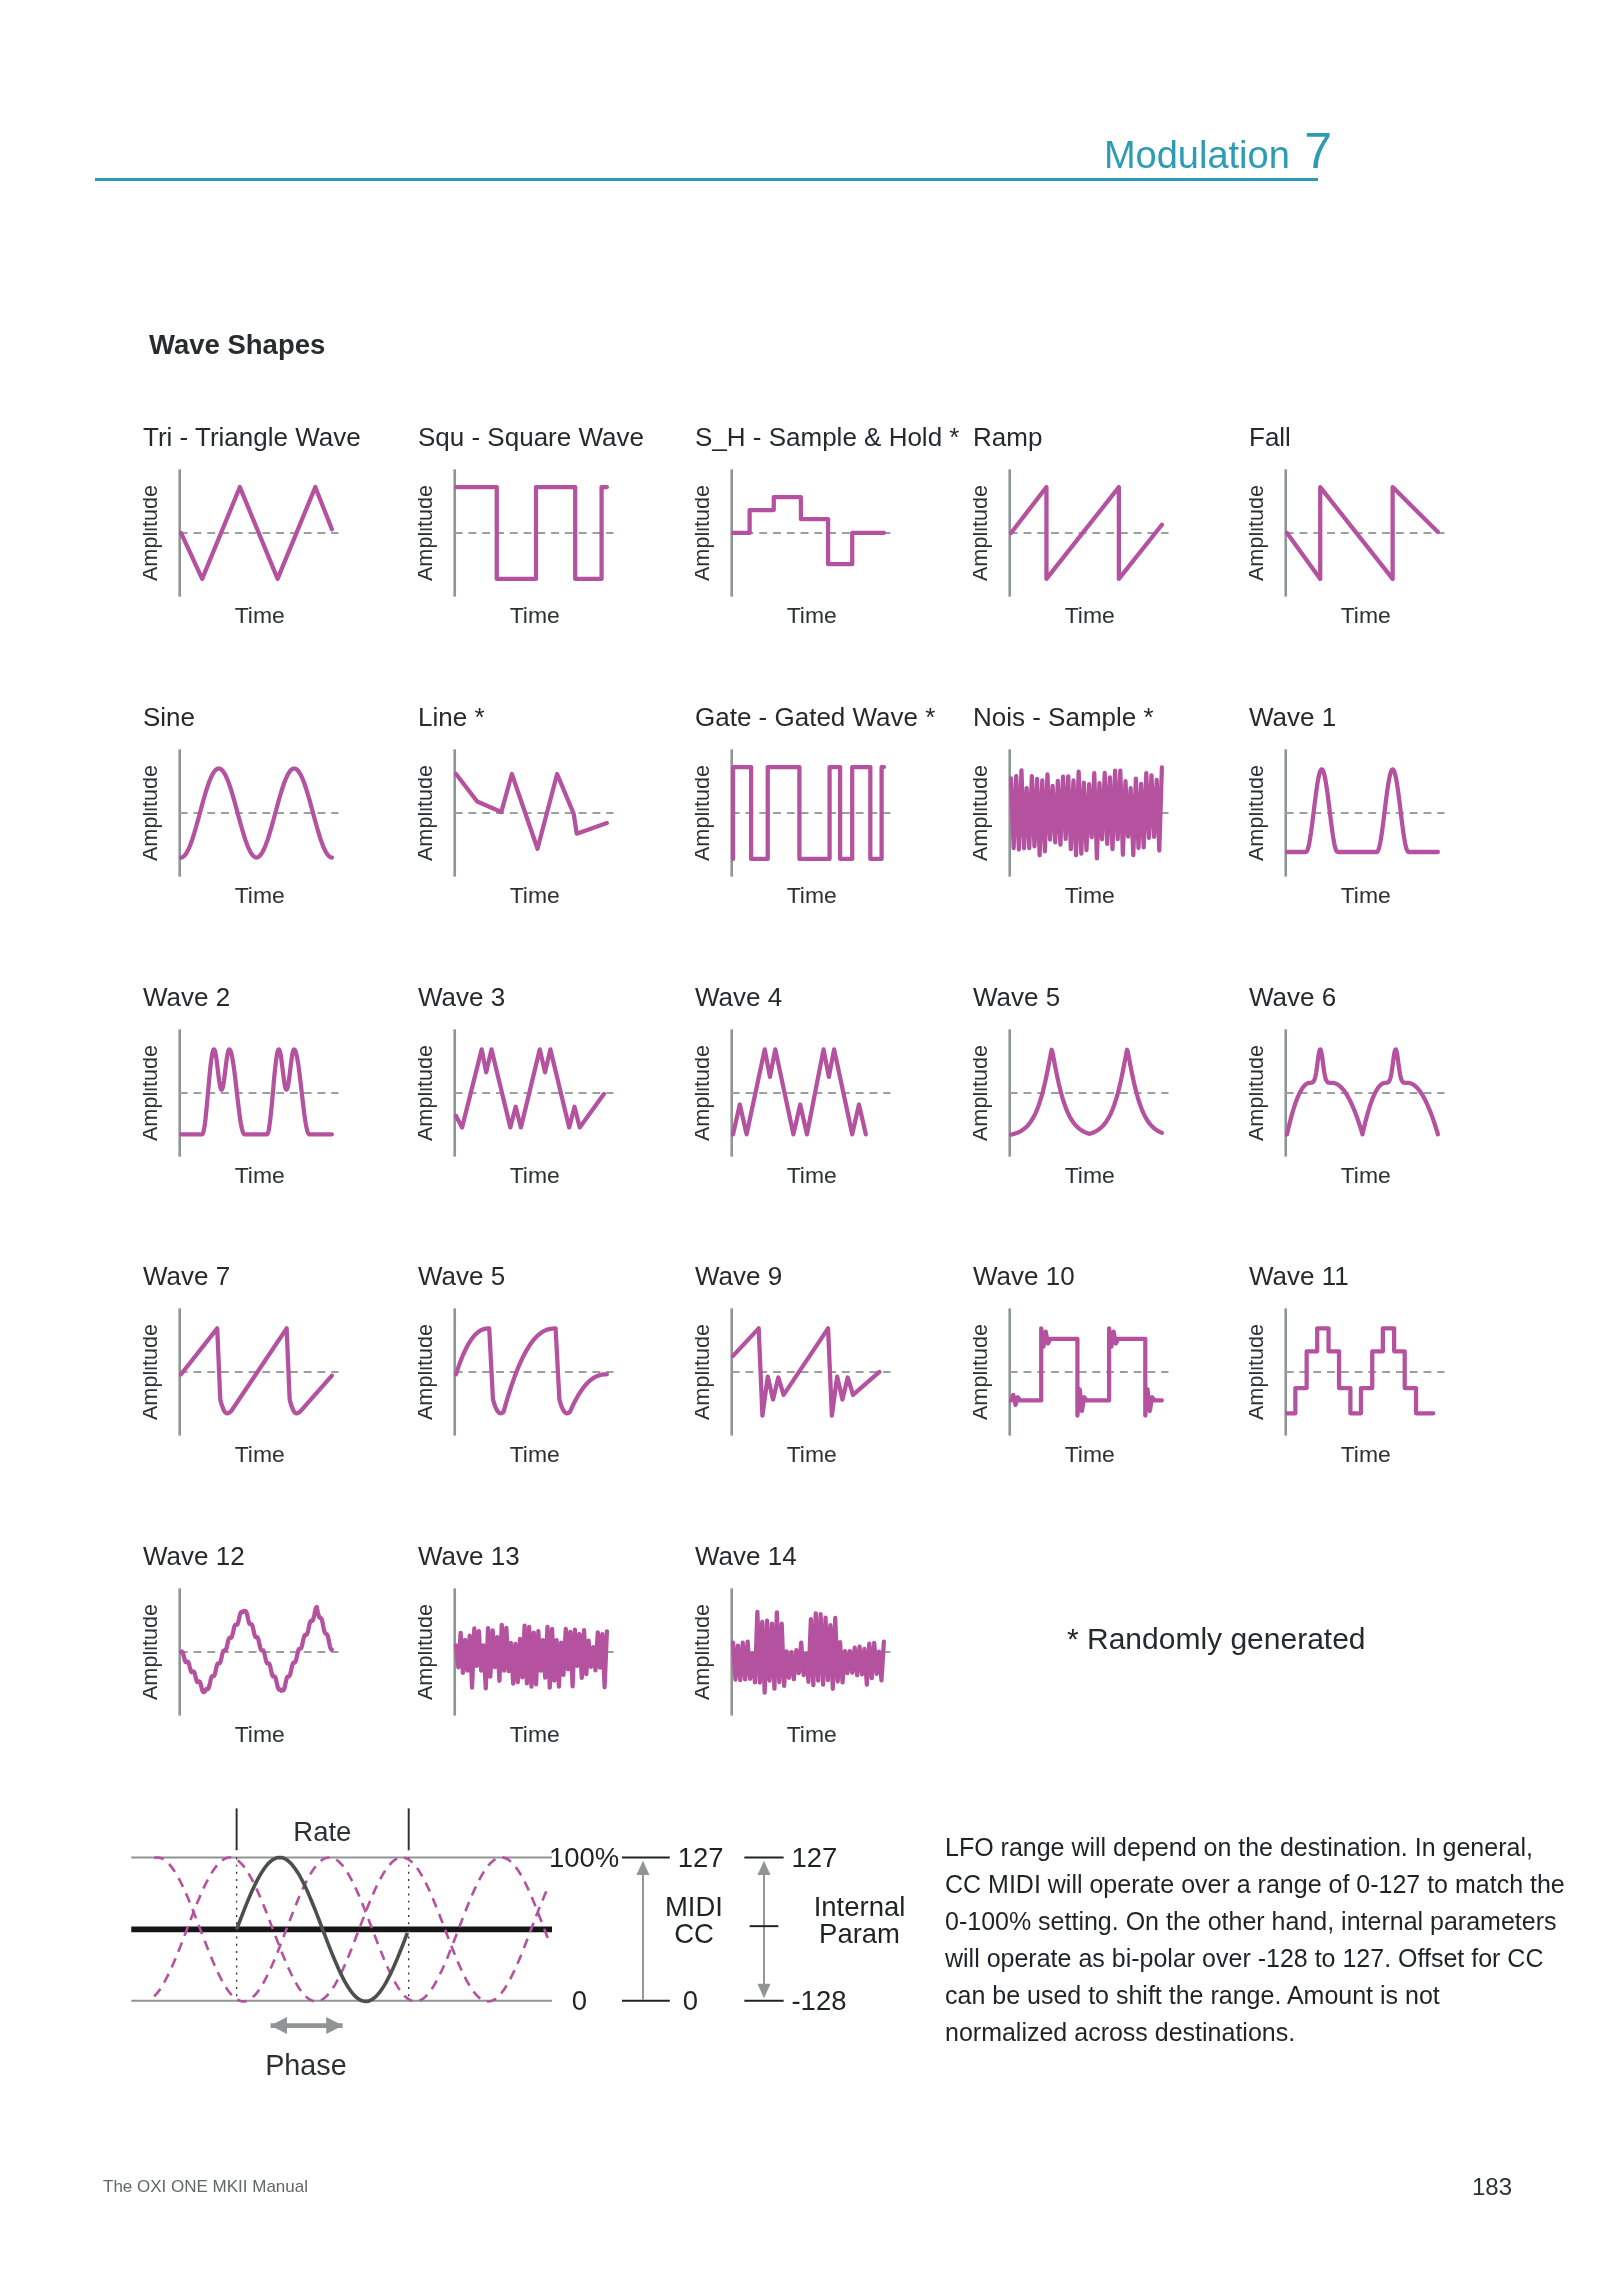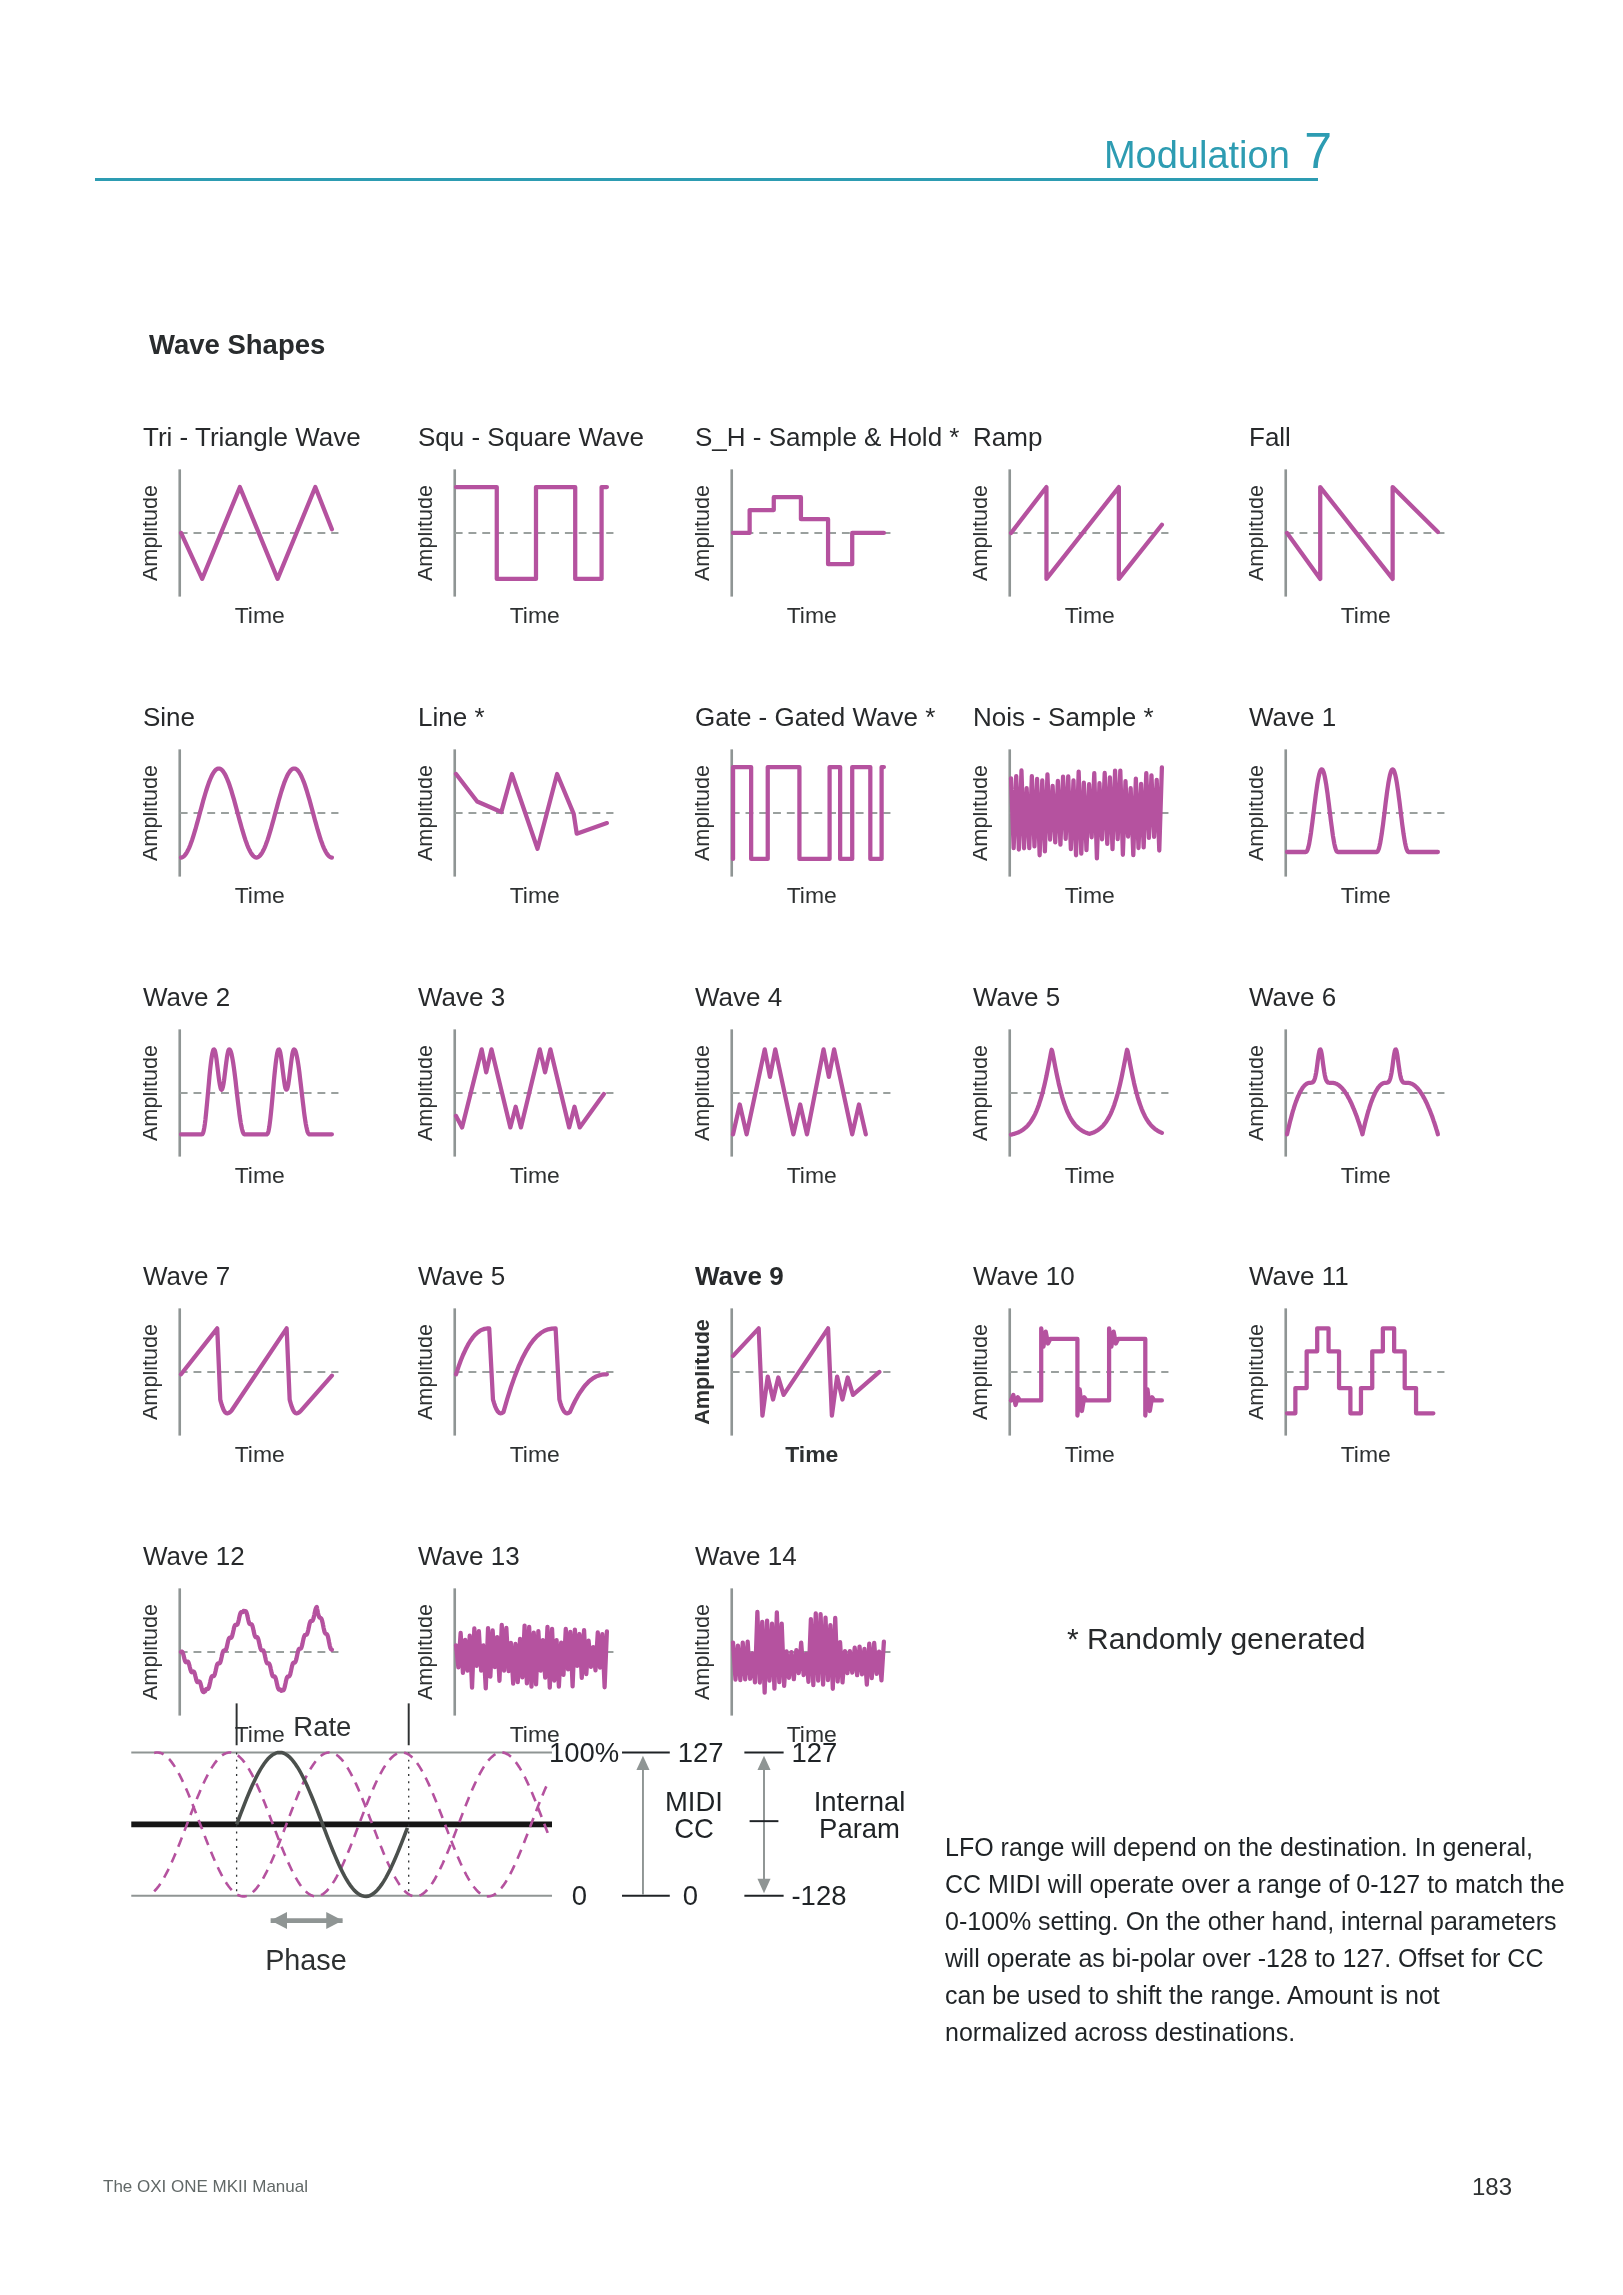--- a/index.html
+++ b/index.html
@@ -10,21 +10,21 @@
   .chapter-num{font-size:50px;margin-left:14.4px;}
   .header-rule{position:absolute;left:95px;top:178px;width:1223px;height:3.3px;background:#2d9cb2;}
   .section-heading{position:absolute;left:149px;top:329px;font-size:27.5px;font-weight:bold;color:#292c2e;}
   .wave-cell{position:absolute;width:268px;height:220px;}
   .wave-label{position:absolute;left:0;top:0;font-size:26px;color:#27292b;white-space:nowrap;}
   .wave-cell svg{position:absolute;left:0;top:46px;}
   .footnote{position:absolute;left:1067px;top:1622px;font-size:30px;color:#27292b;}
   .para{position:absolute;left:945px;top:1829px;width:621px;font-size:25px;line-height:37px;color:#1f2326;}
   .footer-left{position:absolute;left:103px;top:2177px;font-size:17px;color:#616867;}
   .footer-page{position:absolute;left:1414px;top:2173px;width:98px;text-align:right;font-size:24px;color:#2e3132;}
-  .lfo-wrap{position:absolute;left:128px;top:1698px;width:795px;height:298px;}
+  .lfo-wrap{position:absolute;left:128px;top:1803px;width:795px;height:298px;}
 </style>
 </head>
 <body>
 
 <div class="page">
 
   <div class="chapter-title">
     <span>Modulation</span><span class="chapter-num">7</span>
   </div>
   <div class="header-rule"></div>
@@ -195,21 +195,21 @@
       <div class="wave-cell" style="left: 418px; top: 1261px;">
         <div class="wave-label">Wave 5</div>
         <svg width="223" height="168" viewBox="0 0 340 256">
           <line x1="56" y1="2" x2="56" y2="196" stroke="#8f9594" stroke-width="4"></line>
           <line x1="56" y1="99" x2="298" y2="99" stroke="#9aa09e" stroke-width="3" stroke-dasharray="12 9"></line>
           <path d="M58.0,102.5L61.6,91.5L65.2,81.6L68.8,72.7L72.5,64.8L76.1,57.8L79.7,51.8L83.3,46.7L86.9,42.5L90.5,39.1L94.1,36.4L97.8,34.5L101.4,33.3L105.0,32.7L108.6,32.5L108.6,32.5L114.3,141.0L114.3,141.0L115.2,143.9L116.0,146.6L116.8,149.0L117.6,151.3L118.5,153.3L119.3,155.1L120.1,156.8L120.9,158.1L121.7,159.3L122.6,160.3L123.4,161.0L124.2,161.6L125.0,161.9L125.8,162.0L125.8,162.0L126.2,162.0L126.5,162.0L126.8,161.9L127.2,161.8L127.5,161.7L127.8,161.6L128.1,161.5L128.5,161.3L128.8,161.1L129.1,160.9L129.5,160.7L129.8,160.5L130.1,160.2L130.4,159.9L130.4,159.9L136.1,139.9L141.8,121.9L147.5,105.7L153.1,91.3L158.8,78.6L164.5,67.7L170.1,58.4L175.8,50.6L181.5,44.4L187.1,39.6L192.8,36.2L198.5,34.0L204.1,32.8L209.8,32.5L209.8,32.5L215.6,141.0L215.6,141.0L216.4,143.9L217.2,146.6L218.0,149.0L218.8,151.3L219.7,153.3L220.5,155.1L221.3,156.8L222.1,158.1L222.9,159.3L223.8,160.3L224.6,161.0L225.4,161.6L226.2,161.9L227.0,162.0L227.0,162.0L227.4,162.0L227.7,162.0L228.0,161.9L228.4,161.8L228.7,161.7L229.0,161.6L229.3,161.5L229.7,161.3L230.0,161.1L230.3,160.9L230.7,160.7L231.0,160.5L231.3,160.2L231.7,159.9L231.7,159.9L235.7,150.9L239.7,142.8L243.7,135.5L247.8,129.0L251.8,123.3L255.8,118.3L259.8,114.2L263.9,110.7L267.9,107.9L271.9,105.7L275.9,104.2L279.9,103.2L284.0,102.6L288.0,102.5" fill="none" stroke="#b5529f" stroke-width="6.5" stroke-linejoin="round" stroke-linecap="round"></path>
           <text transform="translate(22,99) rotate(-90)" text-anchor="middle" font-size="33" fill="#2e3132">Amplitude</text>
           <text x="178" y="236" text-anchor="middle" font-size="35" fill="#2e3132">Time</text>
         </svg>
       </div>
-      <div class="wave-cell" style="left: 695px; top: 1261px; font-weight: bold;">
+      <div class="wave-cell" style="left: 695px; top: 1261px;">
         <div class="wave-label">Wave 9</div>
         <svg width="223" height="168" viewBox="0 0 340 256">
           <line x1="56" y1="2" x2="56" y2="196" stroke="#8f9594" stroke-width="4"></line>
           <line x1="56" y1="99" x2="298" y2="99" stroke="#9aa09e" stroke-width="3" stroke-dasharray="12 9"></line>
           <path d="M58.0,74.5L97.1,32.5L102.8,165.5L110.9,106.0L119.0,141.0L127.0,107.4L135.1,134.0L202.9,32.5L208.7,165.5L216.7,106.0L224.8,141.0L232.8,107.4L240.9,134.0L281.1,99.0" fill="none" stroke="#b5529f" stroke-width="6.5" stroke-linejoin="round" stroke-linecap="round"></path>
           <text transform="translate(22,99) rotate(-90)" text-anchor="middle" font-size="33" fill="#2e3132">Amplitude</text>
           <text x="178" y="236" text-anchor="middle" font-size="35" fill="#2e3132">Time</text>
         </svg>
       </div>
       <div class="wave-cell" style="left: 973px; top: 1261px;">

